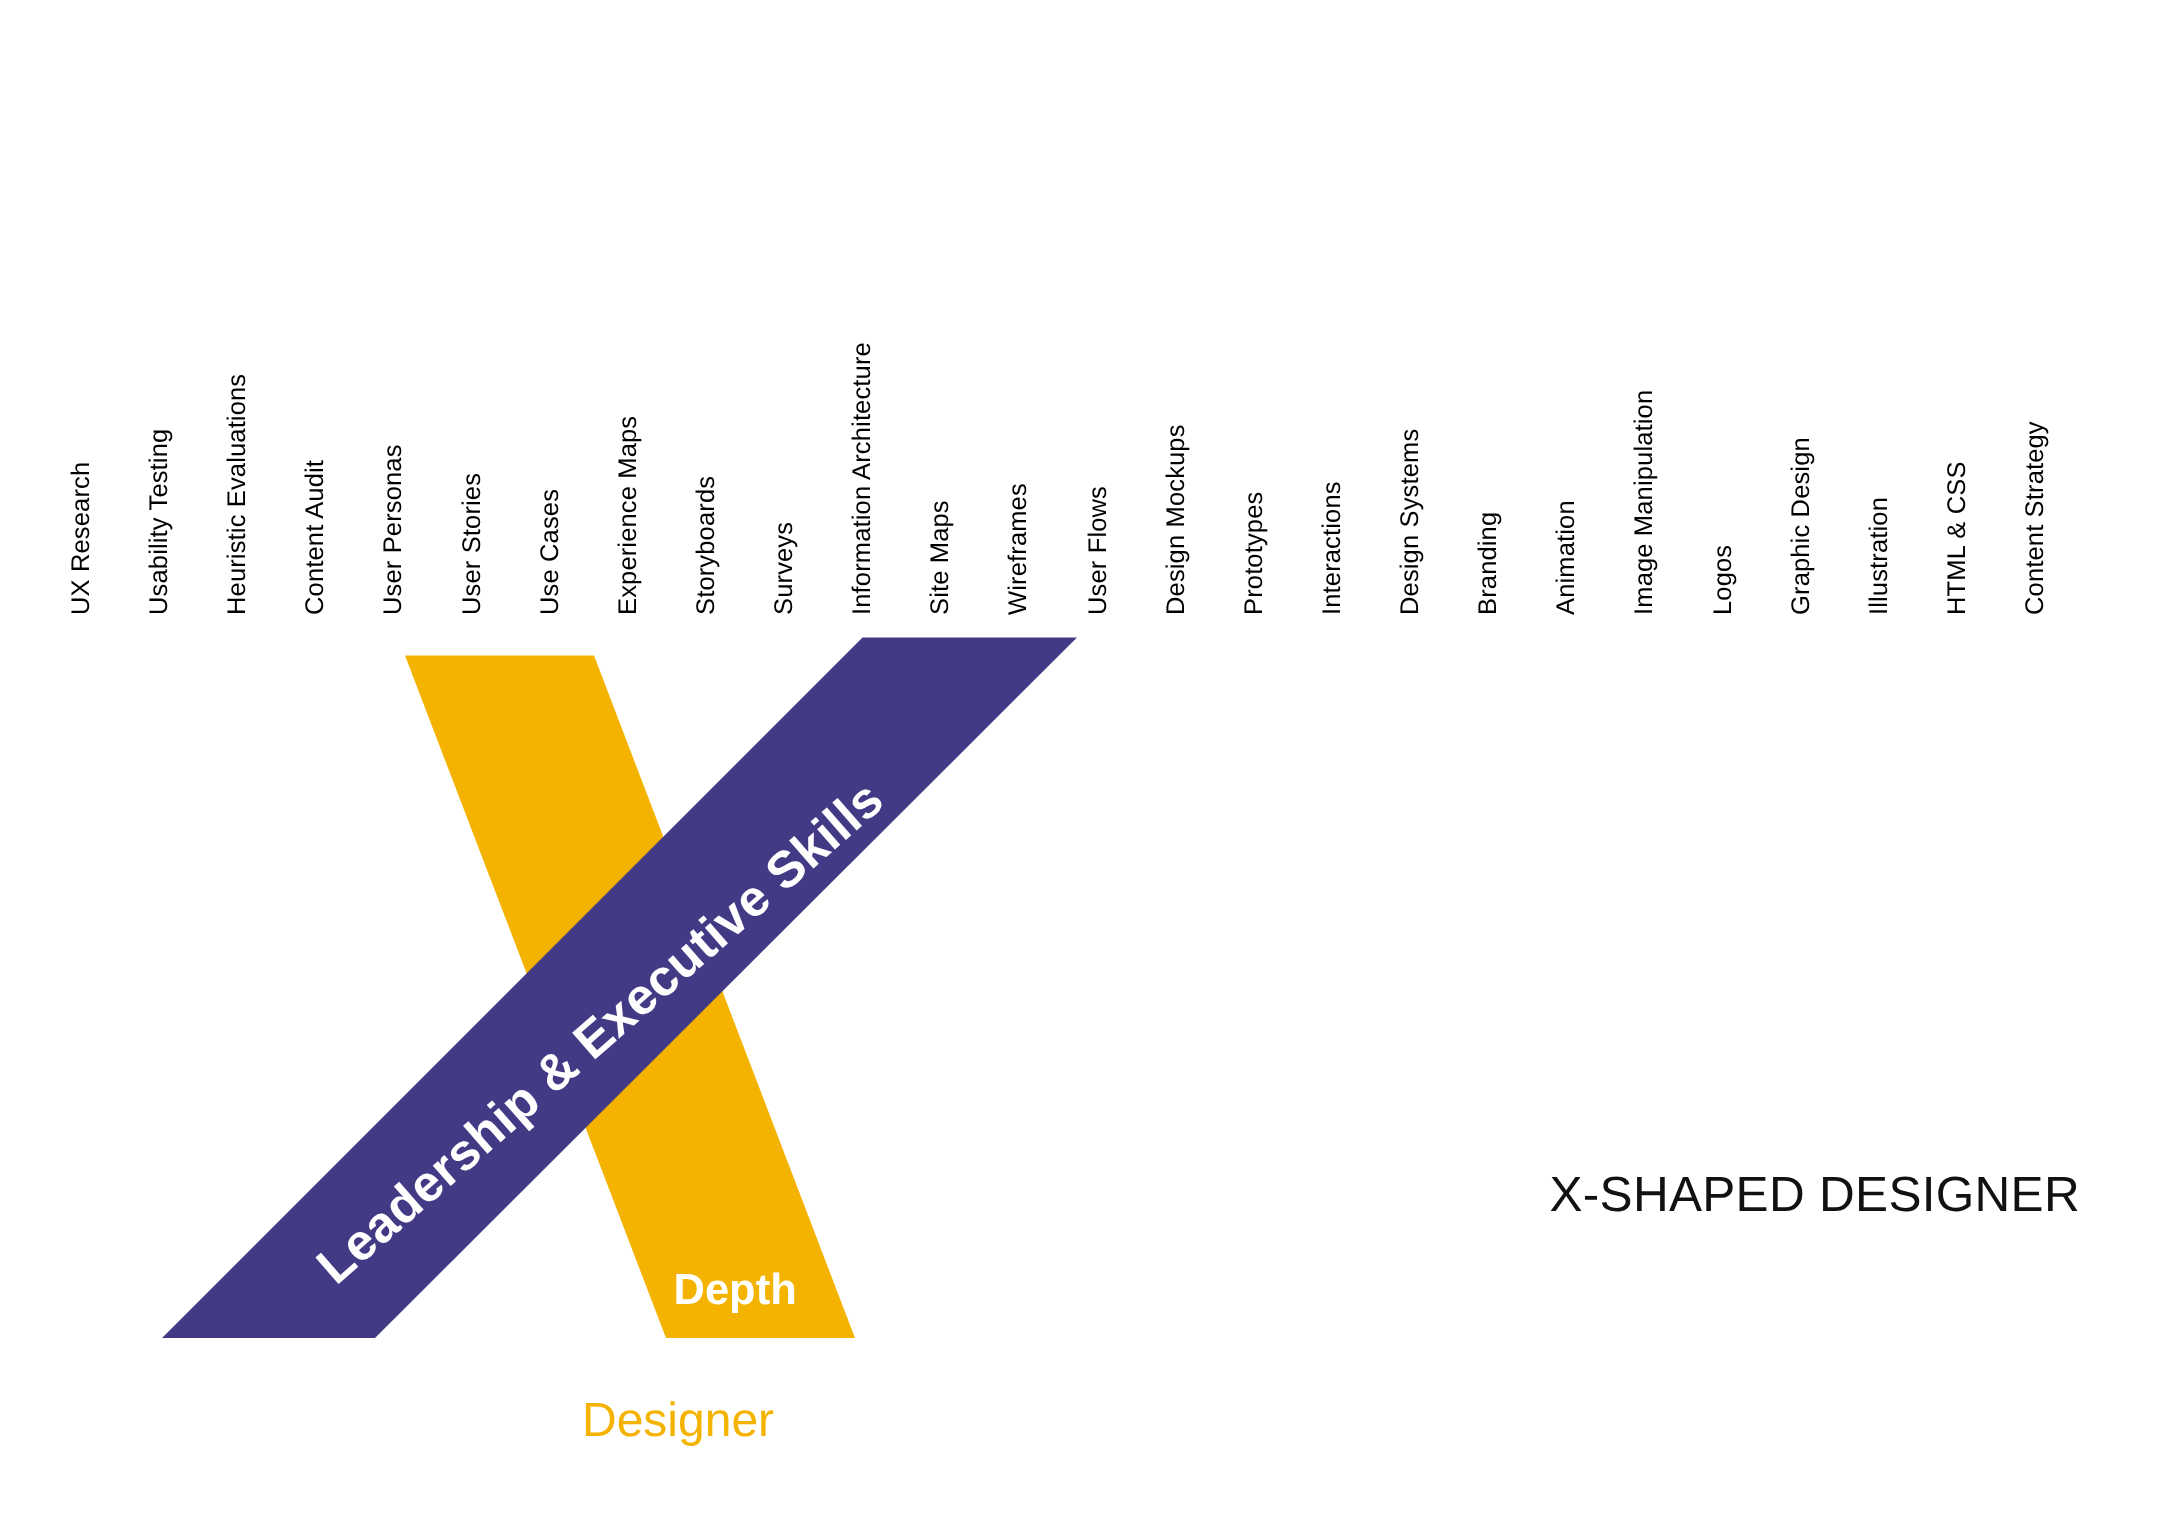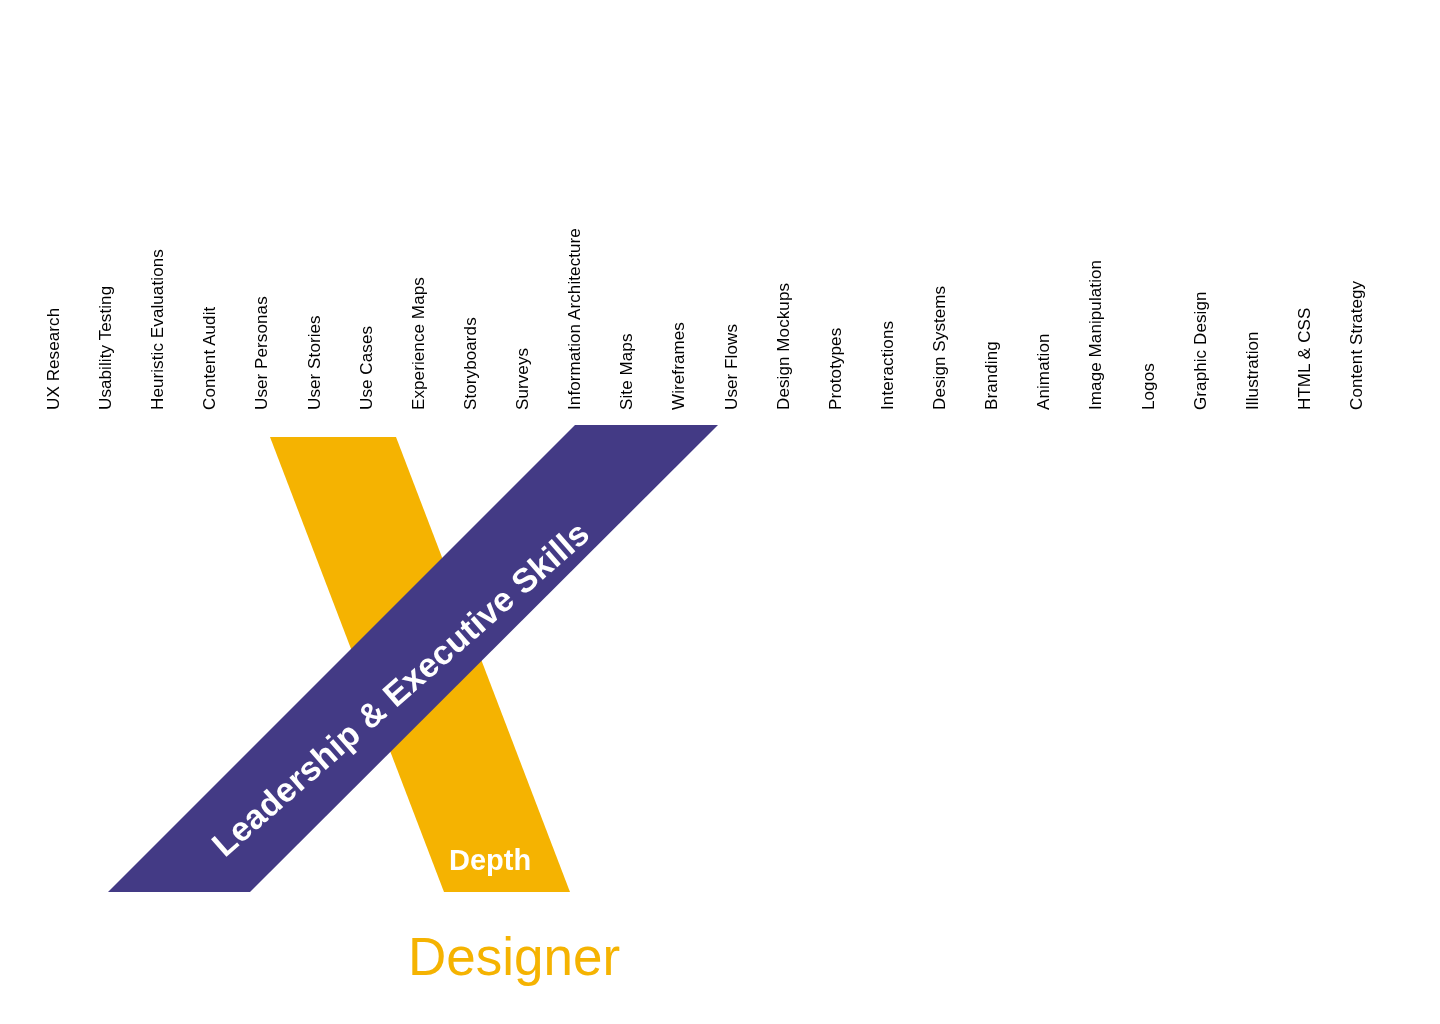--- a/index.html
+++ b/index.html
@@ -72,24 +72,24 @@
   }
   #caption-depth {
     left: 449px;
     top: 846px;
     font-size: 29px;
   }
 
   
   #designer-caption {
     position: absolute;
-    left: 408px;
+    left: 388px;
     top: 930px;
     font-family: "Liberation Sans", sans-serif;
-    font-size: 53px;
+    font-size: 32px;
     font-weight: 400;
     color: #F5B301;
     white-space: nowrap;
     line-height: 1;
   }
 
   
   #diagram-title {
     position: absolute;
     left: 1033px;
@@ -143,14 +143,15 @@
 
     <polygon points="575,425 718,425 250,892 108,892" fill="#433A85"></polygon>
   </svg>
 
   <div class="band-caption" id="caption-breadth">Leadership &amp; Executive Skills</div>
 
   <div class="band-caption" id="caption-depth">Depth</div>
 
   <div id="designer-caption">Designer</div>
 
+  <div id="diagram-title">X-SHAPED DESIGNER</div>
 
 </div>
 
 </body></html>

